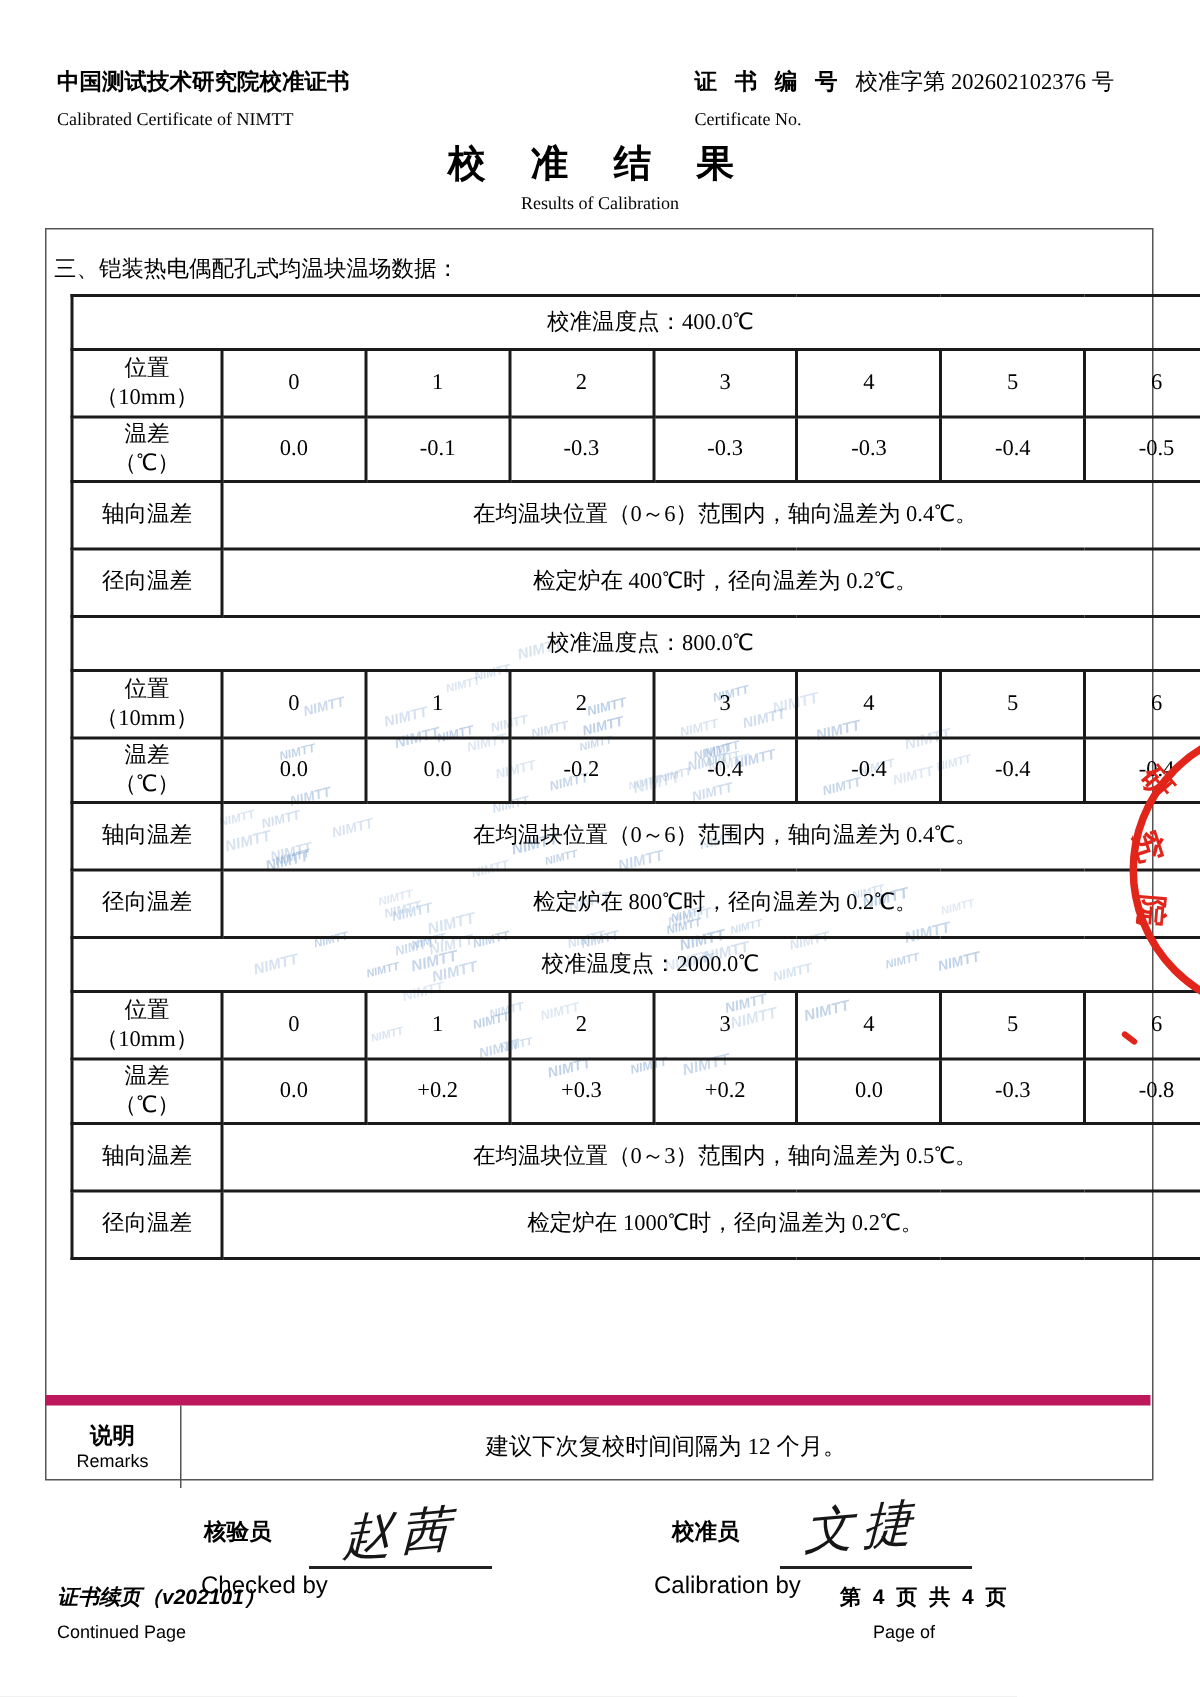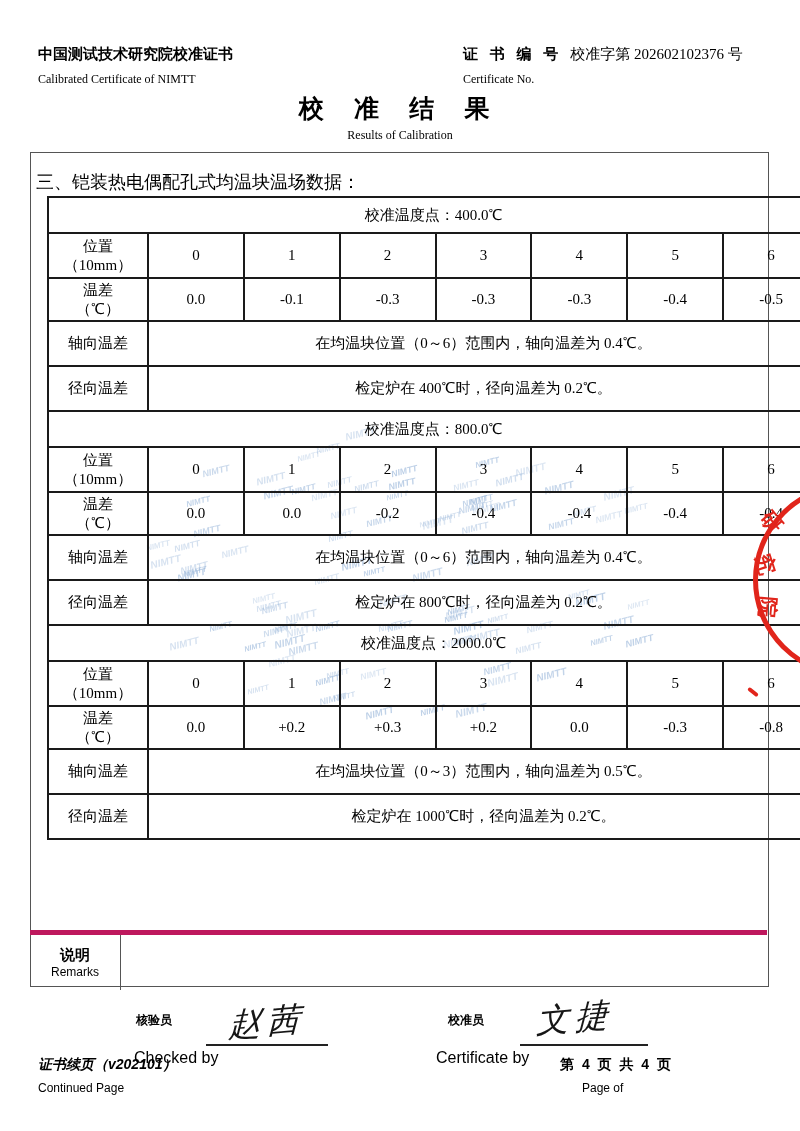--- a/index.html
+++ b/index.html
@@ -15,44 +15,44 @@
   .org-zh{left:38px;top:45px;font-size:15px;font-weight:bold;}
   .org-en{left:38px;top:72px;font-size:12px;}
   .certno{left:463px;top:45px;font-size:15px;}
   .certno .lbl{font-weight:bold;letter-spacing:4px;margin-right:8px;}
   .certno-en{left:463px;top:72px;font-size:12px;}
   .doc-title{left:0;top:92px;width:800px;text-align:center;font-size:25px;font-weight:bold;letter-spacing:12px;}
   .doc-subtitle{left:0;top:128px;width:800px;text-align:center;font-size:12px;}
 
   
   .outer-box{left:30px;top:152px;width:737px;height:833px;border:1px solid #555;}
-  .section-heading{left:36px;top:170px;font-size:18px;}
+  .section-heading{left:36px;top:170px;font-size:15px;}
 
   
   table.main{position:absolute;left:47px;top:196px;width:773px;border-collapse:collapse;table-layout:fixed;}
   table.main td{border:2px solid #1a1a1a;font-size:15px;text-align:center;vertical-align:middle;padding:0;line-height:1.25;}
   td.temp-point{height:34px;text-align:left;padding-left:20px;font-size:15.5px;}
   tr.row-pos td{height:43px;}
   tr.row-diff td{height:41px;}
   tr.row-axial td,tr.row-radial td{height:43px;}
   td.head2{line-height:1.3;}
 
   
   .uncertainty{left:30px;top:855px;width:737px;text-align:center;font-size:15.5px;}
   .uncertainty .it{font-style:italic;font-family:"DejaVu Serif", serif;}
 
   
-  .remarks-row{left:30px;top:930px;width:737px;height:55px;border-top:5px solid #be185d;display:flex;}
+  .remarks-row{left:30px;top:930px;width:737px;height:55px;border-top:7px solid #be185d;display:flex;}
   .remarks-label{width:90px;border-right:1px solid #555;display:flex;flex-direction:column;align-items:center;justify-content:center;}
   .remarks-label .zh{font-size:15px;font-weight:bold;font-family:"Liberation Sans", sans-serif;}
   .remarks-label .en{font-size:12px;font-family:"Liberation Sans", sans-serif;}
   .remarks-text{flex:1;display:flex;align-items:center;justify-content:center;font-size:15.5px;}
 
   
-  .sig-zh{font-size:12px;font-weight:bold;font-family:Liberation Sans, sans-serif;}
+  .sig-zh{font-size:15px;font-weight:bold;font-family:Liberation Sans, sans-serif;}
   .sig-en{font-size:16px;font-family:"Liberation Sans", sans-serif;}
   .sig-line{border-bottom:2px solid #222;height:0;}
   .handwriting{font-size:33px;font-style:italic;font-family:"DejaVu Serif", serif;transform:rotate(-5deg) skewX(-6deg);letter-spacing:6px;color:#161616;}
 
   
   .foot-zh{font-size:14px;font-weight:bold;font-family:"Liberation Sans", sans-serif;}
   .foot-en{font-size:12px;font-family:"Liberation Sans", sans-serif;}
 
   
   .wm-layer{left:0;top:0;width:800px;height:1131px;pointer-events:none;overflow:hidden;}
@@ -307,31 +307,32 @@
       </tr>
     </tbody>
   </table>
 
 
   <div class="abs remarks-row">
     <div class="remarks-label">
       <div class="zh">说明</div>
       <div class="en">Remarks</div>
     </div>
+    <div class="remarks-text">建议下次复校时间间隔为 12 个月。</div>
   </div>
 
   <div class="abs sig-zh" style="left:136px;top:1012px;">核验员</div>
   <div class="abs sig-line" style="left:206px;top:1044px;width:122px;"></div>
   <div class="abs handwriting" style="left:228px;top:1000px;">赵茜</div>
   <div class="abs sig-en" style="left:134px;top:1049px;">Checked by</div>
 
   <div class="abs sig-zh" style="left:448px;top:1012px;">校准员</div>
   <div class="abs sig-line" style="left:520px;top:1044px;width:128px;"></div>
   <div class="abs handwriting" style="left:536px;top:996px;">文捷</div>
-  <div class="abs sig-en" style="left:436px;top:1049px;">Certificate by</div>
+  <div class="abs sig-en" style="left:436px;top:1049px;">Calibration by</div>
 
   <div class="abs foot-zh" style="left:38px;top:1056px;font-style:italic;">证书续页（v202101）</div>
   <div class="abs foot-en" style="left:38px;top:1081px;">Continued Page</div>
   <div class="abs foot-zh" style="left:560px;top:1056px;letter-spacing:2px;">第 4 页 共 4 页</div>
   <div class="abs foot-en" style="left:582px;top:1081px;">Page of</div>
 
   <div>
     <div class="abs seal-circle" style="border-color: rgb(225, 37, 27); background: transparent;"></div>
     <span class="seal-char" style="left: 761px; top: 508px; transform: rotate(50deg); color: rgb(225, 37, 27);">研</span>
     <span class="seal-char" style="left: 755px; top: 550px; transform: rotate(72deg); color: rgb(225, 37, 27);">究</span>

